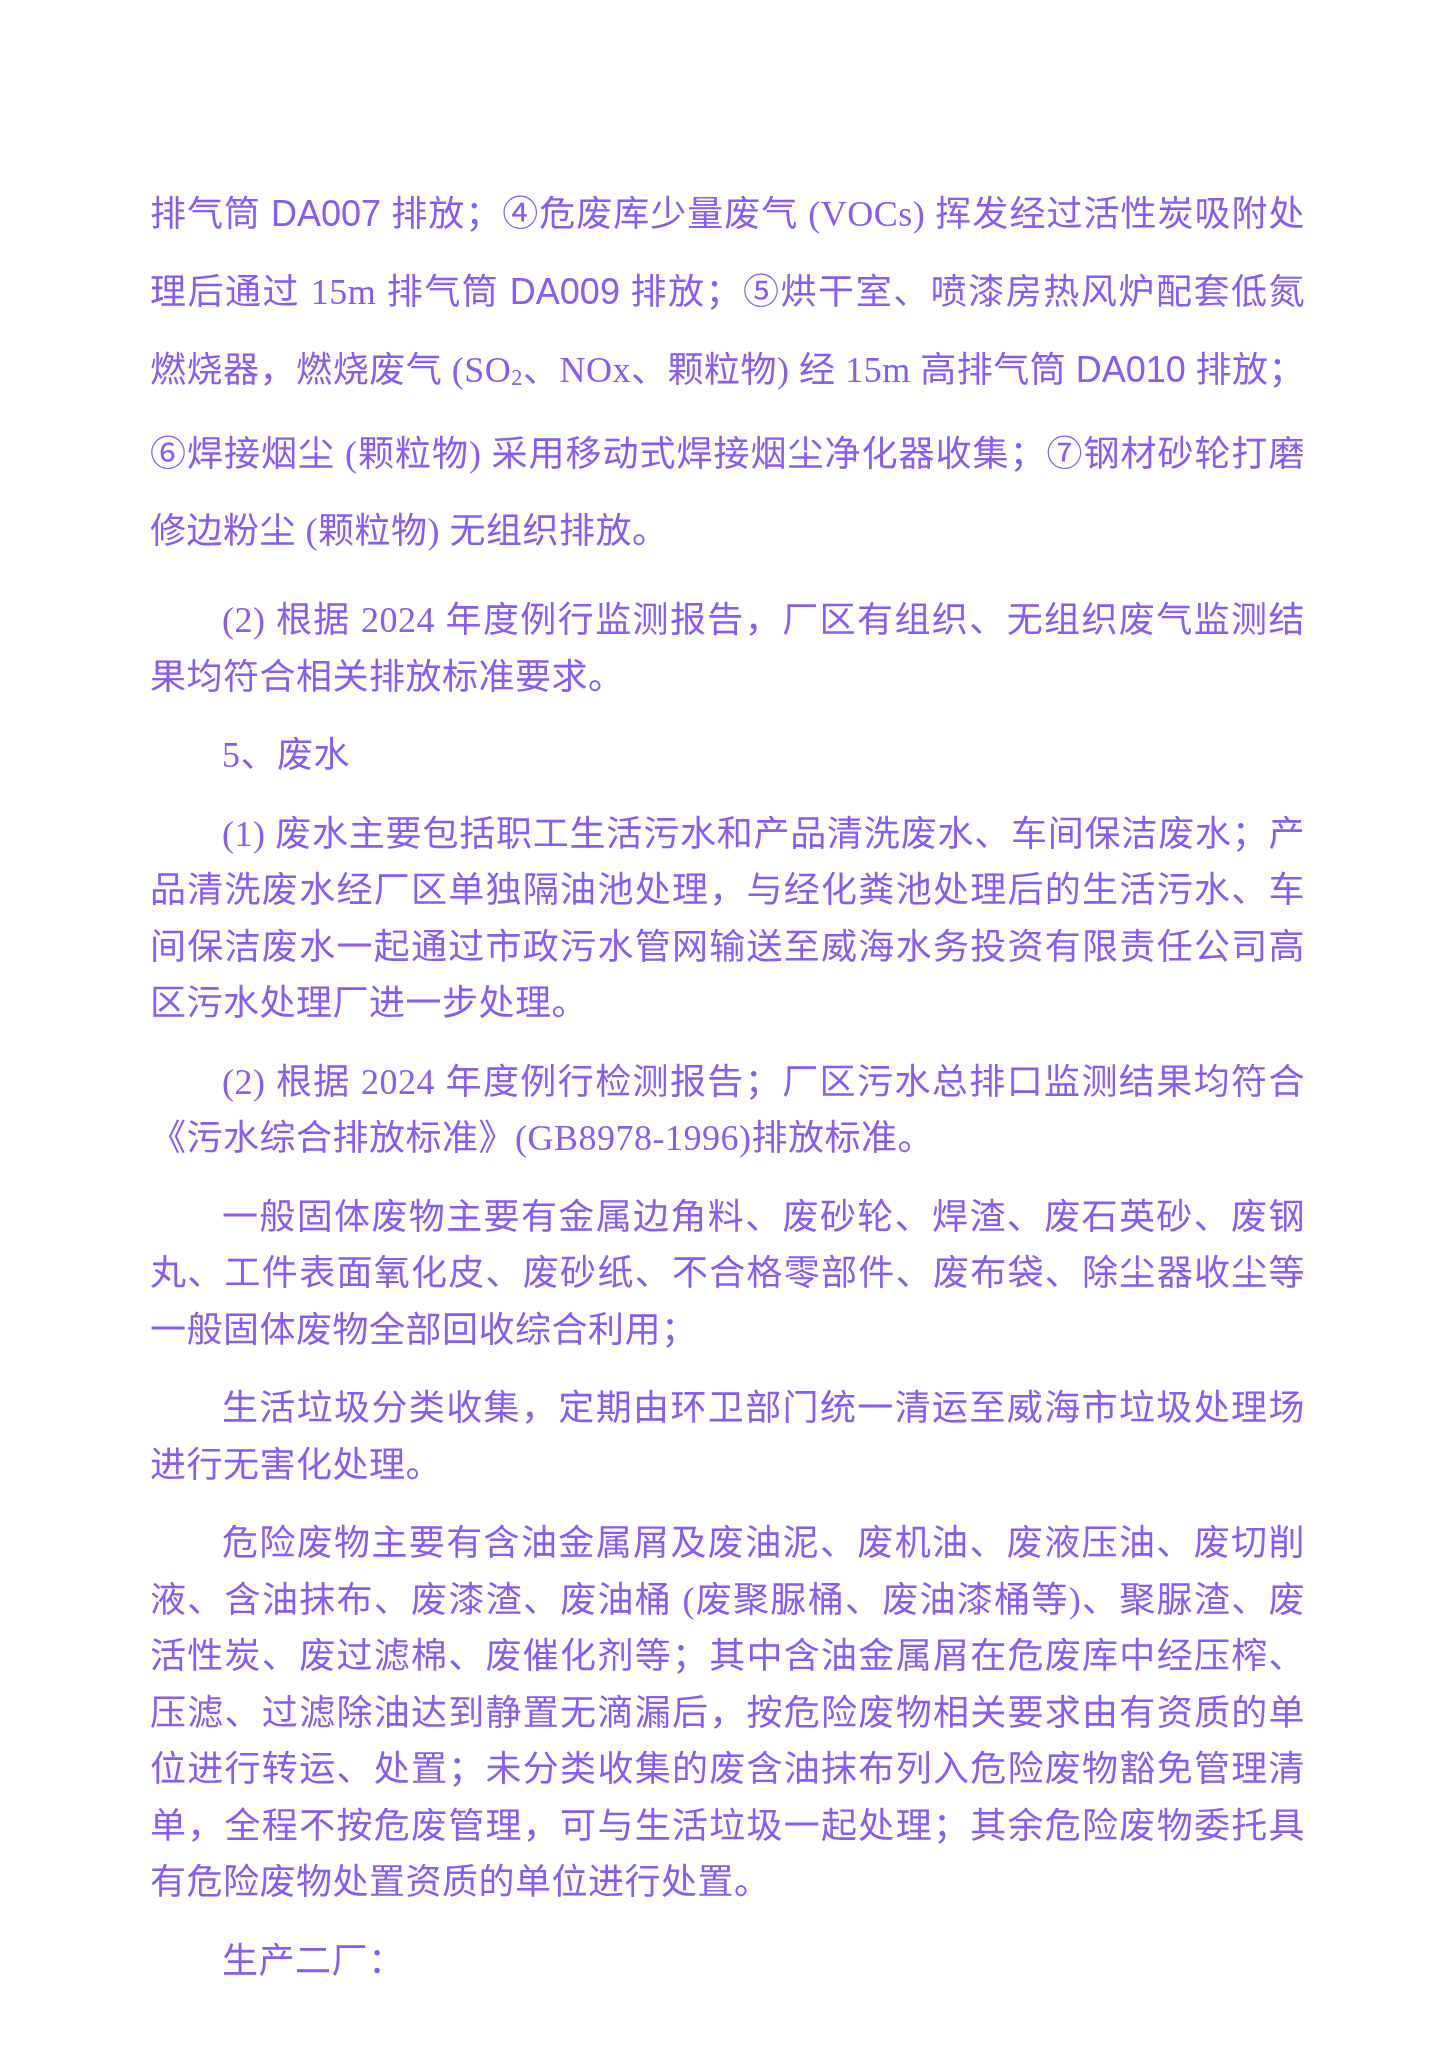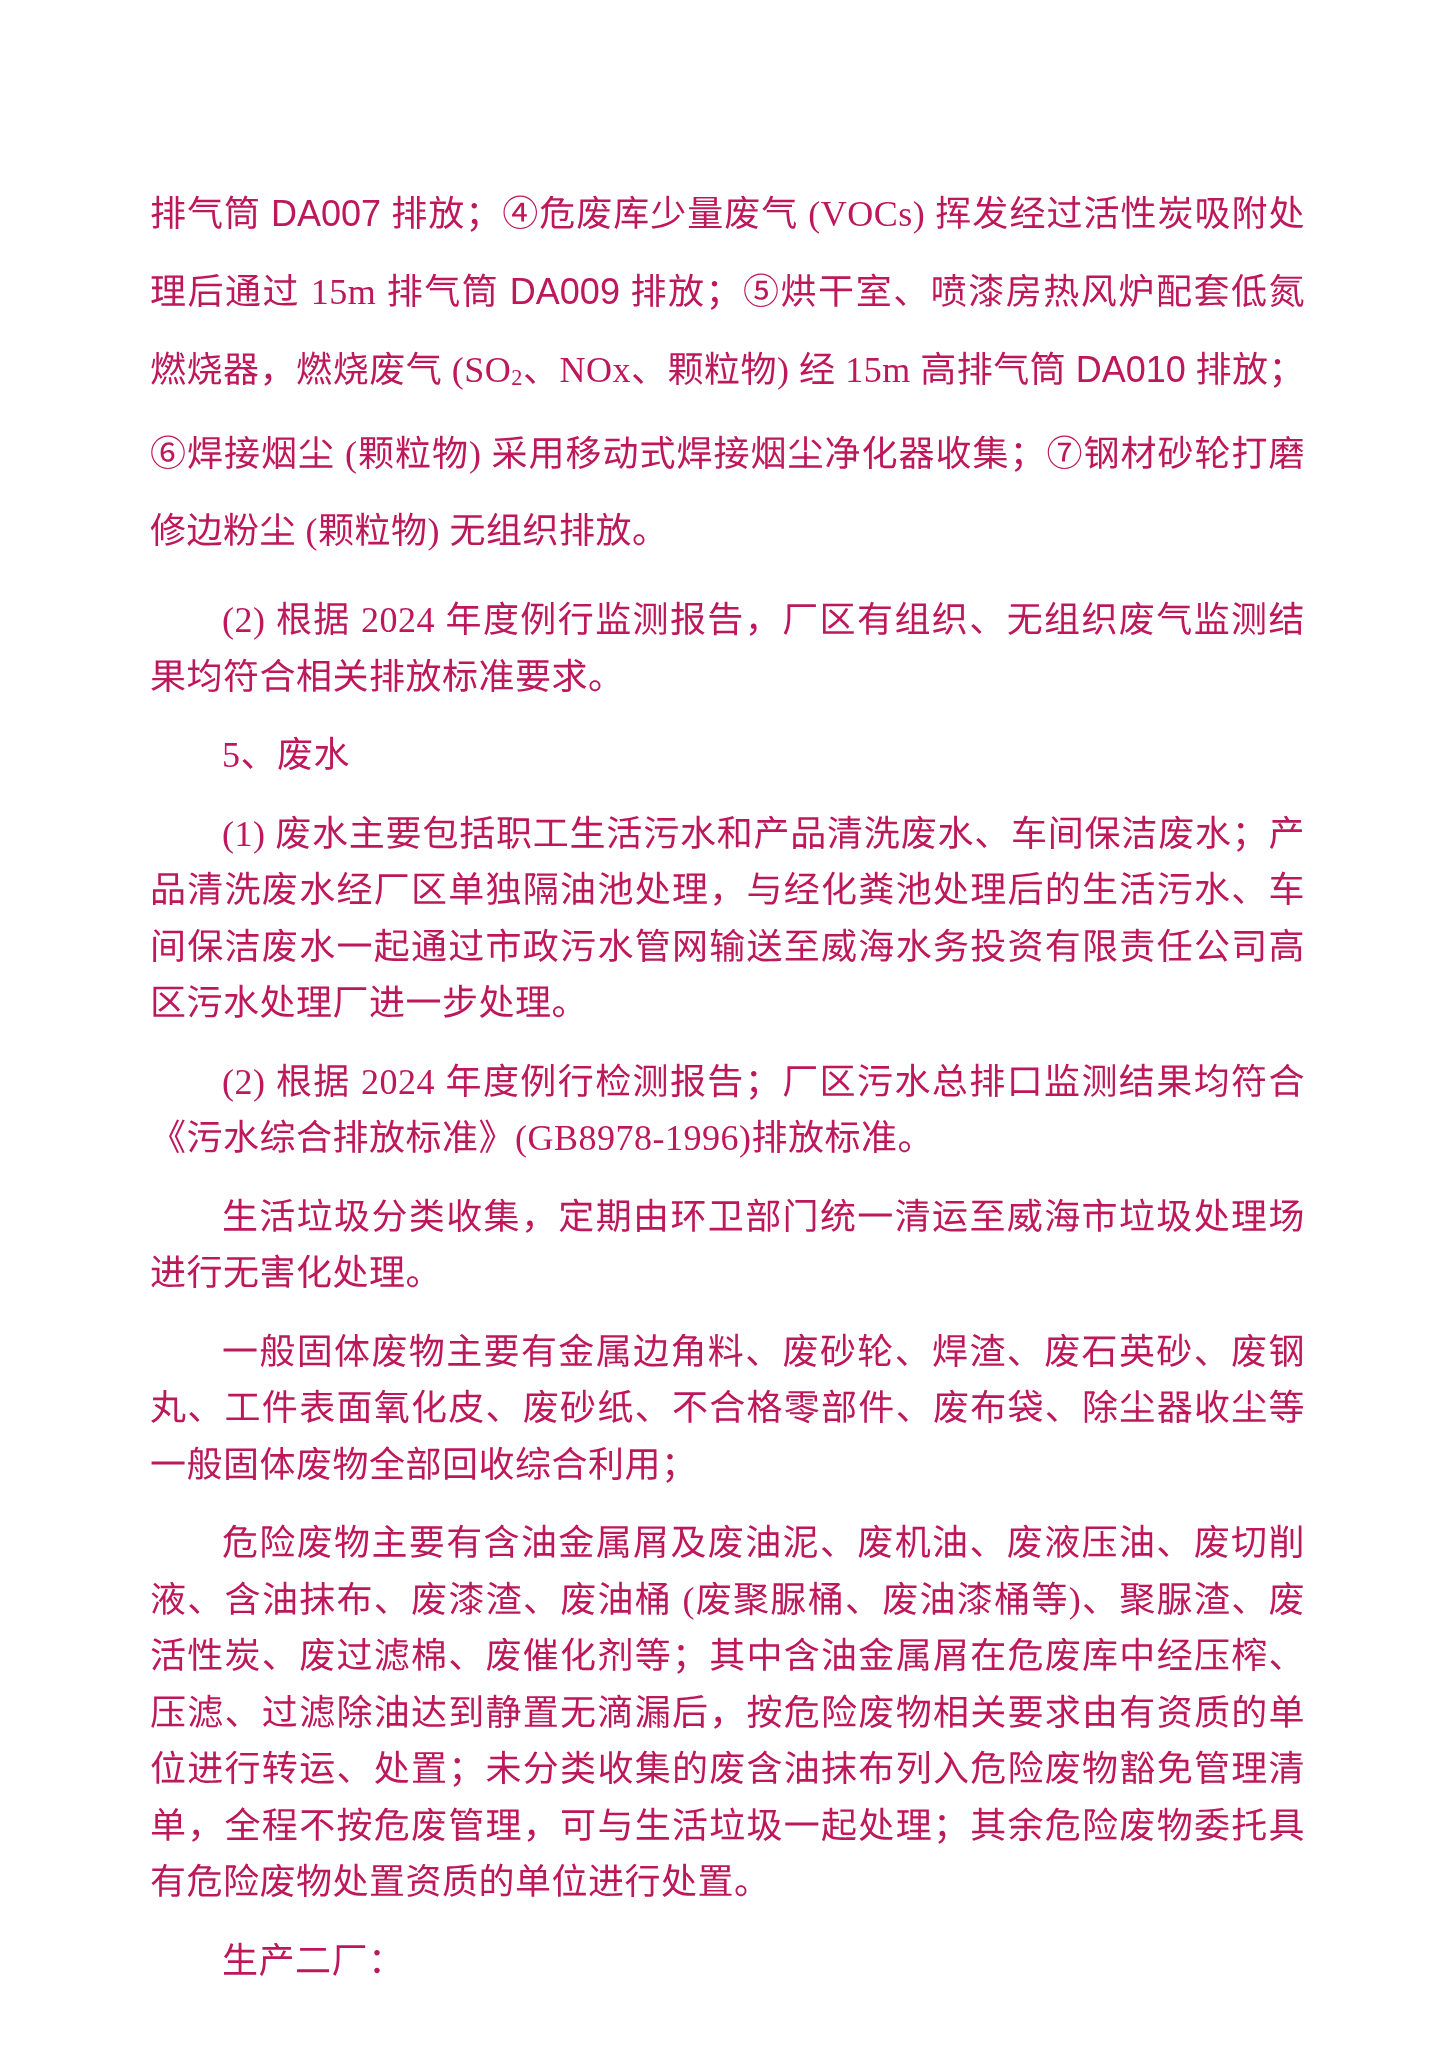--- a/index.html
+++ b/index.html
@@ -9,21 +9,21 @@
   }
   .page {
     position: relative;
     width: 1448px;
     height: 2048px;
     margin: 0 auto;
     background: #ffffff;
     box-sizing: border-box;
     padding: 175px 143px 0 150px;
     overflow: hidden;
-    color: #be185d;
+    color: #8b5cf6;
     font-family: "Liberation Serif", "DejaVu Serif", serif;
   }
   .para {
     margin: 0;
     font-size: 36px;
     text-align: justify;
     letter-spacing: 0.5px;
   }
   .wide   { line-height: 77px; }
   .normal { line-height: 56.5px; }
@@ -46,21 +46,21 @@
 
   <p class="para normal indent"><span>(2) 根据 2024 年度例行监测报告，厂区有组织、无组织废气监测结果均符合相关排放标准要求。</span></p>
 
   <p class="para normal indent"><span>5、废水</span></p>
 
   <p class="para normal indent"><span>(1) 废水主要包括职工生活污水和产品清洗废水、车间保洁废水；产品清洗废水经厂区单独隔油池处理，与经化粪池处理后的生活污水、车间保洁废水一起通过市政污水管网输送至威海水务投资有限责任公司高区污水处理厂进一步处理。</span></p>
 
   <p class="para normal indent"><span>(2) 根据 2024 年度例行检测报告；厂区污水总排口监测结果均符合《污水综合排放标准》(GB8978-1996)排放标准。</span></p>
 
 
+  <p class="para normal indent"><span>一般固体废物主要有金属边角料、废砂轮、焊渣、废石英砂、废钢丸、工件表面氧化皮、废砂纸、不合格零部件、废布袋、除尘器收尘等一般固体废物全部回收综合利用；</span></p>
+
   <p class="para normal indent"><span>生活垃圾分类收集，定期由环卫部门统一清运至威海市垃圾处理场进行无害化处理。</span></p>
-
-  <p class="para normal indent"><span>一般固体废物主要有金属边角料、废砂轮、焊渣、废石英砂、废钢丸、工件表面氧化皮、废砂纸、不合格零部件、废布袋、除尘器收尘等一般固体废物全部回收综合利用；</span></p>
 
   <p class="para normal indent"><span>危险废物主要有含油金属屑及废油泥、废机油、废液压油、废切削液、含油抹布、废漆渣、废油桶 (废聚脲桶、废油漆桶等)、聚脲渣、废活性炭、废过滤棉、废催化剂等；其中含油金属屑在危废库中经压榨、压滤、过滤除油达到静置无滴漏后，按危险废物相关要求由有资质的单位进行转运、处置；未分类收集的废含油抹布列入危险废物豁免管理清单，全程不按危废管理，可与生活垃圾一起处理；其余危险废物委托具有危险废物处置资质的单位进行处置。</span></p>
 
   <p class="para normal indent bold"><span>生产二厂：</span></p>
 
 </main>
 
 </body></html>

